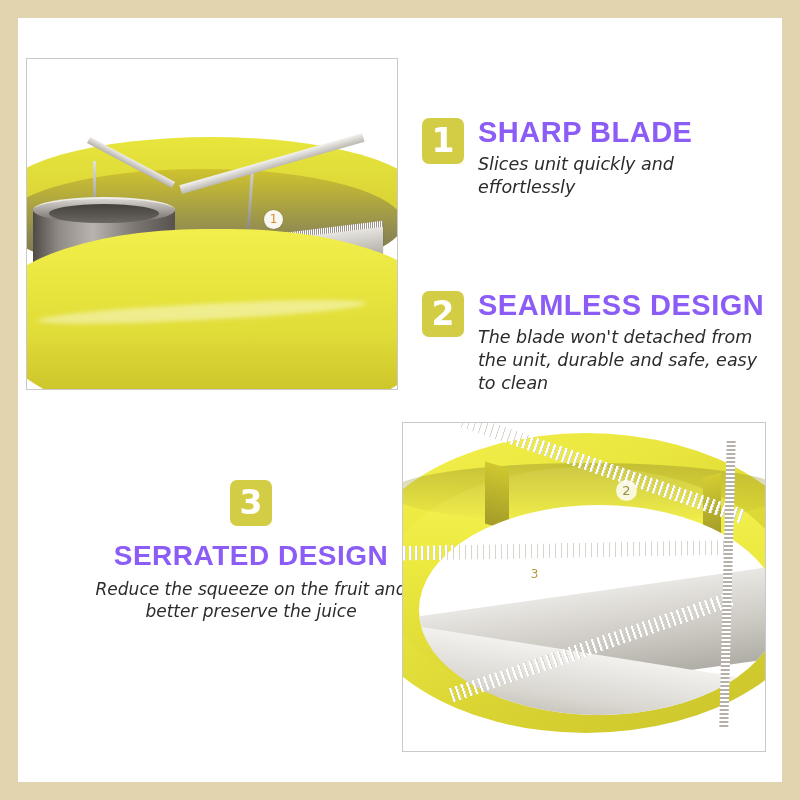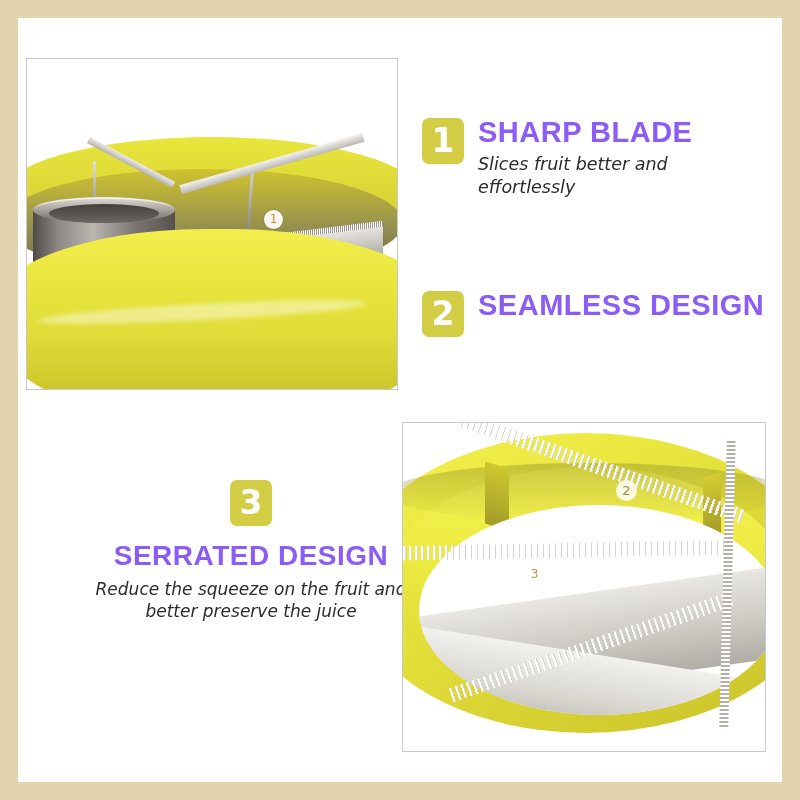--- a/index.html
+++ b/index.html
@@ -383,30 +383,31 @@
         <div class="p1-ring-gloss"></div>
         <div class="callout callout-1" style="left:237px; top:151px;">1</div>
       </div>
     </div>
 
     <div class="feature" id="feature-1">
       <div class="feature-head">
         <div class="badge">1</div>
         <div class="feature-body">
           <div class="feature-title">SHARP BLADE</div>
-          <div class="feature-desc">Slices fruit better and effortlessly</div>
+          <div class="feature-desc">Slices unit quickly and effortlessly</div>
         </div>
       </div>
     </div>
 
     <div class="feature" id="feature-2">
       <div class="feature-head">
         <div class="badge">2</div>
         <div class="feature-body">
           <div class="feature-title">SEAMLESS DESIGN</div>
+          <div class="feature-desc">The blade won't detached from the unit, durable and safe, easy to clean</div>
         </div>
       </div>
     </div>
 
     <div class="feature" id="feature-3">
       <div class="feature-head">
         <div class="badge">3</div>
         <div class="feature-body">
           <div class="feature-title">SERRATED DESIGN</div>
           <div class="feature-desc">Reduce the squeeze on the fruit and better preserve the juice</div>

